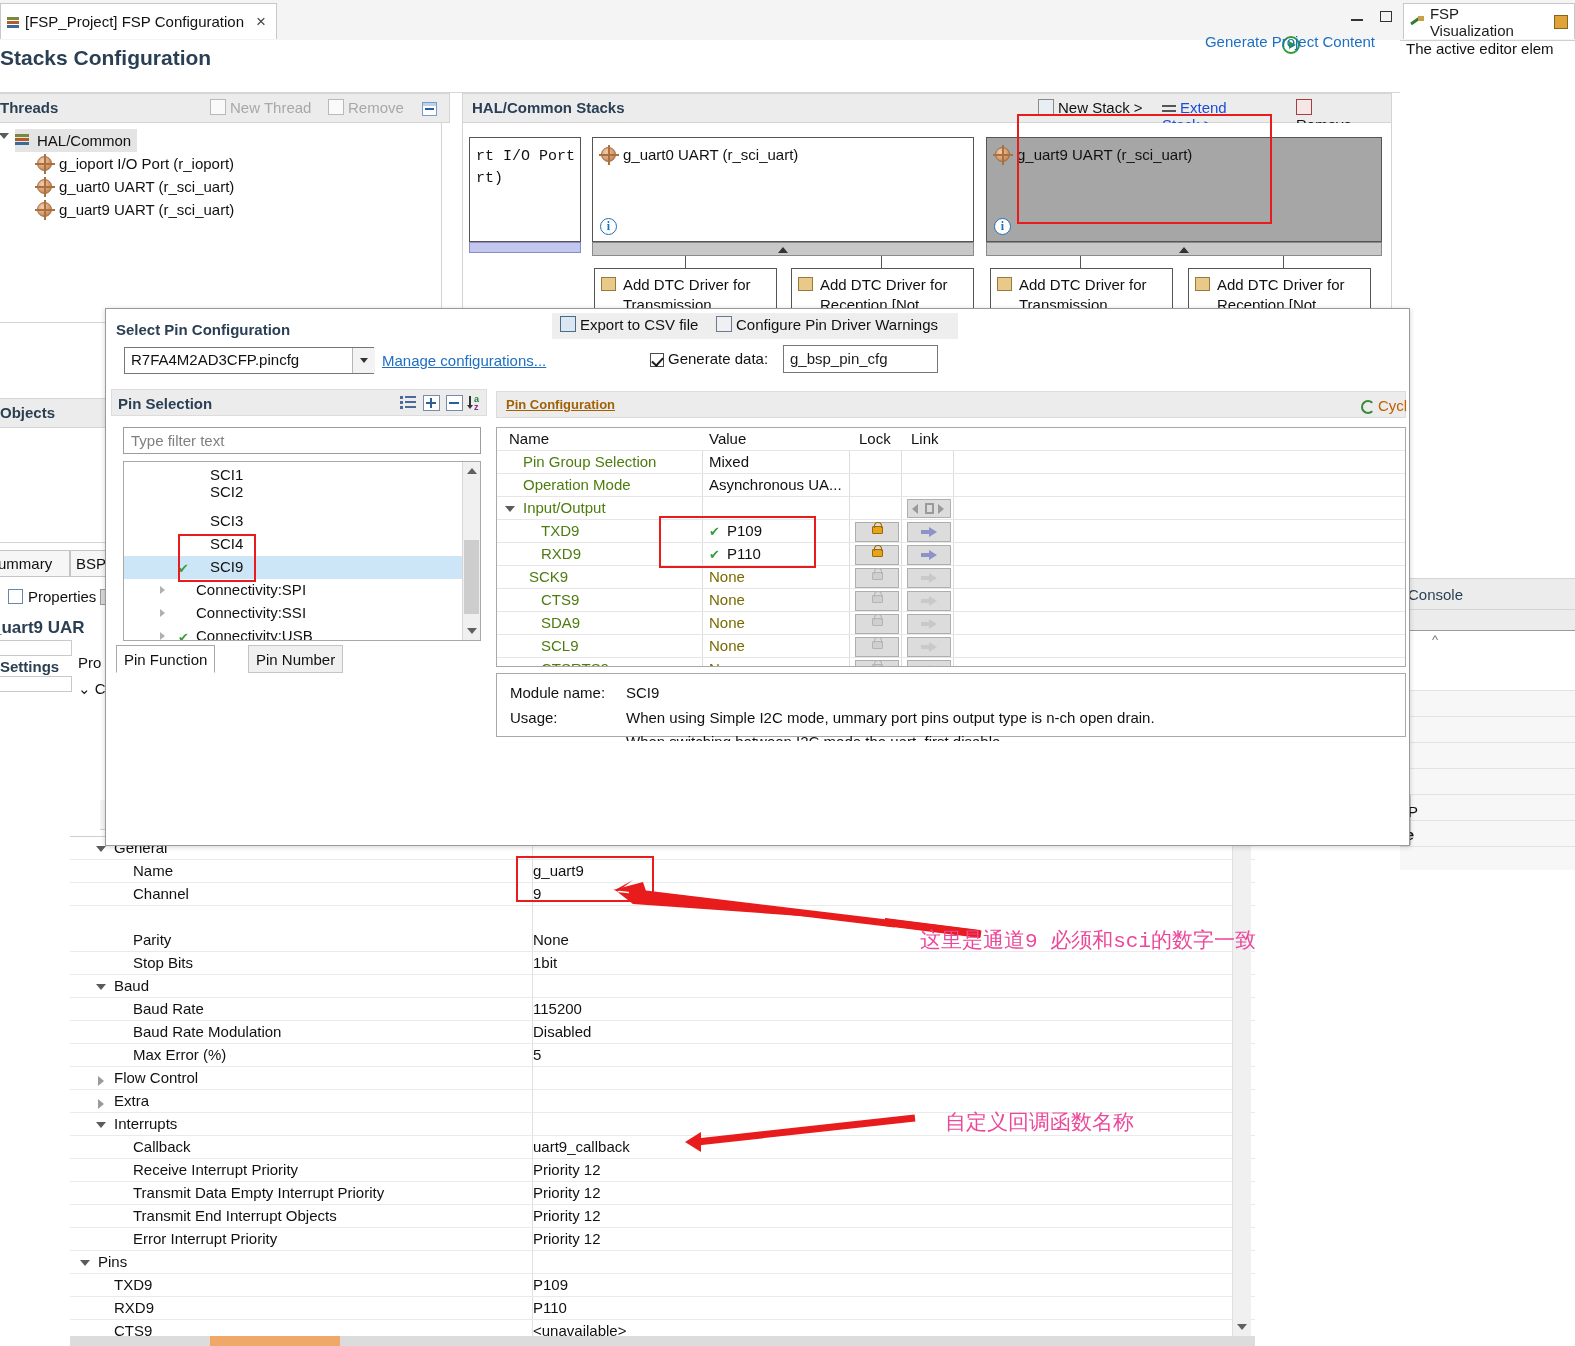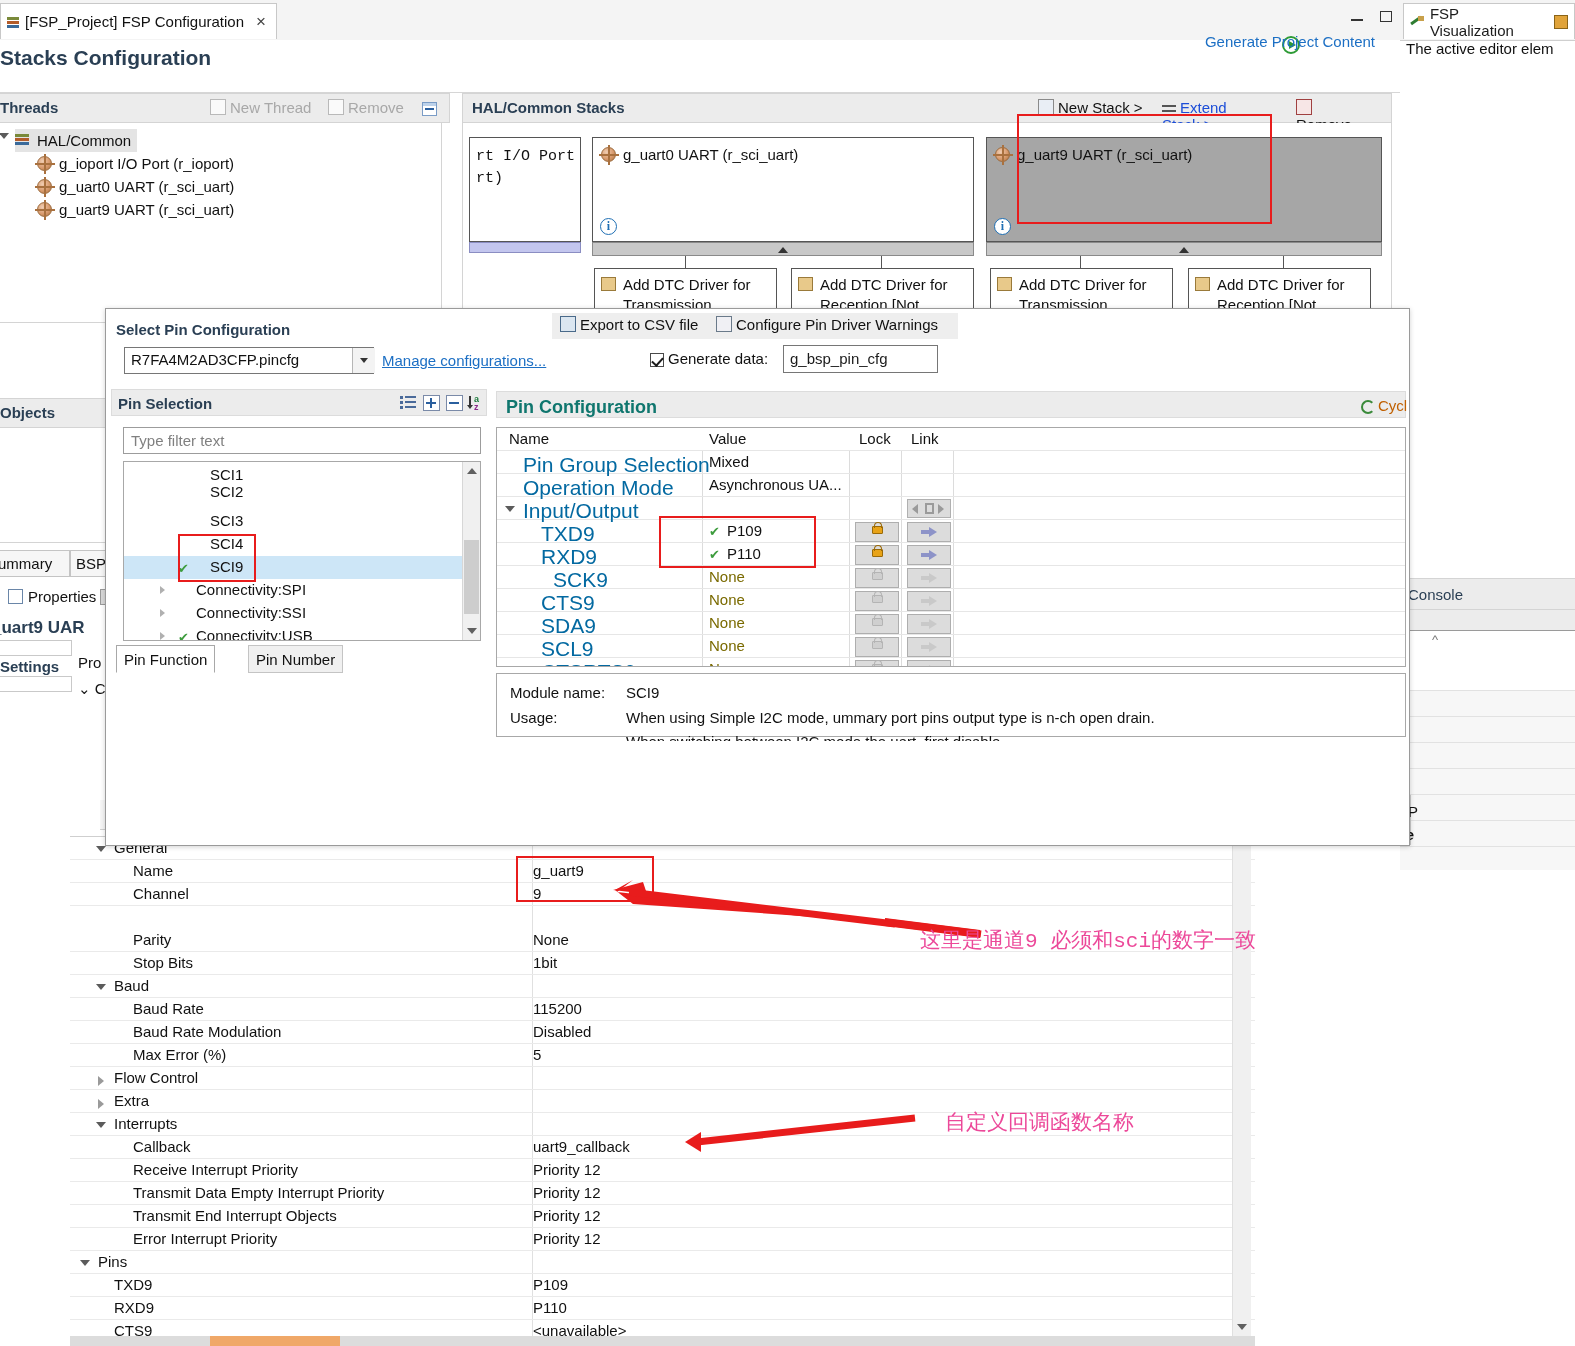--- a/index.html
+++ b/index.html
@@ -148,27 +148,27 @@
   #tree-up{top:6px;border-bottom:6px solid #606060;}
   #tree-dn{bottom:6px;border-top:6px solid #606060;}
 
   #pinfunc-tabs{left:5px;top:336px;width:376px;height:28px;}
   .pftab{position:absolute;top:0;height:28px;box-sizing:border-box;font-size:15px;color:#111;display:flex;align-items:center;padding:0 7px;}
   #pftab-func{left:5px;background:#fff;border:1px solid #a8a8a8;border-bottom:1px solid #fff;}
   #pftab-num{left:137px;background:#f0f0f0;border:1px solid #c4c4c4;}
 
   
   #pincfg-hdr{left:390px;top:82px;width:910px;height:27px;background:#ececec;border:1px solid #dcdcdc;box-sizing:border-box;}
-  #pincfg-label{left:400px;top:88px;font-size:18px;font-weight:bold;color:#0f766e;}
+  #pincfg-label{left:400px;top:88px;font-size:13px;font-weight:bold;color:#a16207;text-decoration:underline;}
   #cycle-ico{left:1254px;top:90px;width:16px;height:16px;}
   #cycle-txt{left:1272px;top:88px;font-size:15px;color:#c06000;}
   #pincfg-table{left:390px;top:118px;width:910px;height:240px;border:1px solid #a8a8a8;background:#fff;box-sizing:border-box;overflow:hidden;}
   .ct-col-sep{position:absolute;top:0;width:1px;height:240px;background:#dcdcdc;}
   .ctrow{position:absolute;left:0;width:908px;height:23px;border-bottom:1px solid #e6e6e6;box-sizing:border-box;}
-  .ctrow .c-name{position:absolute;top:2px;font-size:21px;color:#0369a1;}
+  .ctrow .c-name{position:absolute;top:2px;font-size:15px;color:#4d7c0f;}
   .ctrow .c-val{position:absolute;left:212px;top:2px;font-size:15px;color:#111;}
   .ctrow .c-val.none{color:#7a6a00;}
   .ctrow .c-chk{position:absolute;left:212px;top:4px;color:#3d9c3d;font-size:13px;font-weight:bold;}
   .ctrow .c-val.withchk{left:230px;}
   .lockbtn{position:absolute;left:358px;top:2px;width:44px;height:20px;background:#dcdcdc;border:1px solid #aeaeae;box-sizing:border-box;}
   .linkbtn{position:absolute;left:410px;top:2px;width:44px;height:20px;background:#dcdcdc;border:1px solid #aeaeae;box-sizing:border-box;}
   .lock-glyph{position:absolute;left:16px;top:3px;width:11px;height:8px;background:#e8a317;border:1px solid #9a6a08;box-sizing:border-box;border-radius:1px;}
   .lock-glyph:before{content:"";position:absolute;left:1px;top:-5px;width:8px;height:6px;border:1.5px solid #9a6a08;border-bottom:none;border-radius:4px 4px 0 0;box-sizing:border-box;}
   .lock-glyph.dim{background:#cfcfcf;border-color:#b4b4b4;}
   .lock-glyph.dim:before{border-color:#b4b4b4;}
@@ -693,21 +693,21 @@
       <span class="c-chk">✔</span>
       <span class="c-val withchk">P110</span>
       <span class="lockbtn">
           <span class="lock-glyph"></span>
         </span>
       <span class="linkbtn">
           <span class="arrow-glyph"></span>
         </span>
     </div>
     <div class="ctrow" style="top:138px;">
-      <span class="c-name" style="left:56px;">SCK9</span>
+      <span class="c-name" style="left:32px;">SCK9</span>
       <span class="c-val none">None</span>
       <span class="lockbtn">
           <span class="lock-glyph dim"></span>
         </span>
       <span class="linkbtn">
           <span class="arrow-glyph dim"></span>
         </span>
     </div>
     <div class="ctrow" style="top:161px;">
       <span class="c-name" style="left:44px;">CTS9</span>

